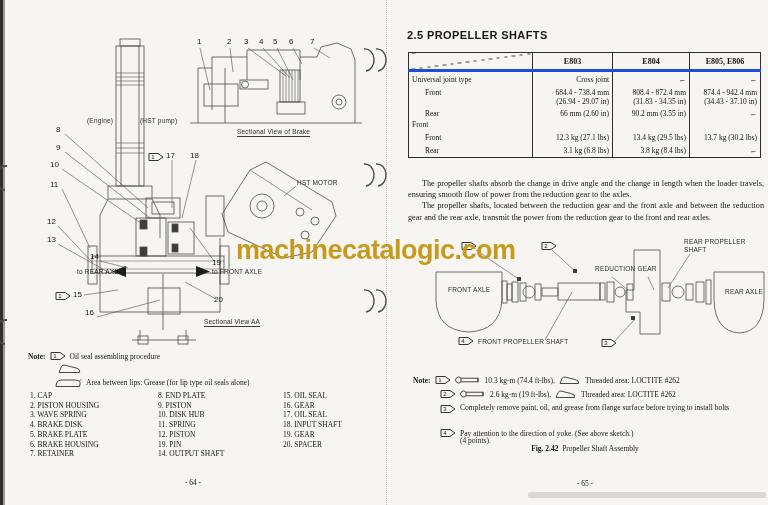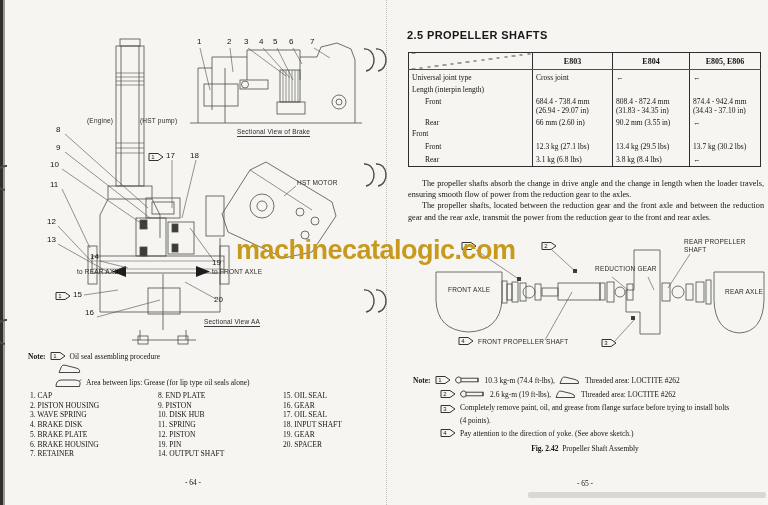--- a/index.html
+++ b/index.html
@@ -8,31 +8,31 @@
   
   #edge-line{position:absolute;left:0;top:0;width:3px;height:505px;background:#2f2f2d;}
   #edge-line2{position:absolute;left:3px;top:0;width:2px;height:505px;background:#9a9a94;}
   #fold-line{position:absolute;left:386px;top:0;width:0;height:505px;border-left:1px dotted #c2c1b8;}
   #smudge{position:absolute;left:528px;top:492px;width:238px;height:6px;background:#d9d9d3;border-radius:2px;}
   
   .abs{position:absolute;white-space:nowrap;}
   .lbl{font:6.5px "Liberation Sans",sans-serif;color:#2a2a2a;letter-spacing:.2px;}
   .num{font:8px "Liberation Sans",sans-serif;color:#151515;}
   .underline{border-bottom:1px solid #3a3a3a;padding-bottom:1px;}
-  .serif-sm{font:7.5px "Liberation Serif",serif;color:#161616;}
+  .serif-sm{font:7.5px "Liberation Serif",serif;color:#161616;margin-top:20px;}
   .b{font-weight:bold;}
   
   #rp-heading{left:407px;top:29px;font:bold 11px "Liberation Sans",sans-serif;color:#181818;letter-spacing:.4px;}
   
   #spec-table{position:absolute;left:408px;top:52px;border-collapse:collapse;border:1.5px solid #2e2e2e;
               font:7.5px "Liberation Serif",serif;color:#121212;table-layout:fixed;}
   #spec-table td{padding:2px 3px;vertical-align:top;}
   #spec-table .vline{border-left:1px solid #2e2e2e;}
-  #spec-table thead td{border-bottom:1px solid #1d4ed8;text-align:center;font-weight:bold;font-size:8px;padding:4px 2px 3px;}
-  #spec-table .c{text-align:left;white-space:pre-line;}
+  #spec-table thead td{border-bottom:3px solid #1d4ed8;text-align:center;font-weight:bold;font-size:8px;padding:4px 2px 3px;}
+  #spec-table .c{text-align:right;white-space:pre-line;}
   #spec-table .ind{padding-left:16px;}
   #spec-table .diag{background:linear-gradient(to bottom right,transparent 49.4%,#444 49.4%,#444 50.8%,transparent 50.8%);}
   #spec-table tr.tight td{padding-top:1px;padding-bottom:1px;}
   #spec-table tr.roomy td{padding-top:3px;padding-bottom:2px;}
   
   #rp-paras{left:408px;top:178px;width:356px;white-space:normal;font:8.2px "Liberation Serif",serif;
             line-height:11.2px;text-align:justify;color:#141414;}
   #rp-paras p{margin:0;text-indent:14px;}
   
   .note-row{position:absolute;display:flex;align-items:center;gap:4px;font:7.5px "Liberation Serif",serif;color:#141414;white-space:nowrap;}
@@ -272,26 +272,20 @@
         <td class="vline">E805, E806</td>
       </tr>
     </thead>
     <tbody>
       <tr class="roomy">
         <td>Universal joint type</td>
         <td class="vline c">Cross joint</td>
         <td class="vline c">←</td>
         <td class="vline c">←</td>
       </tr>
-      <tr class="tight">
-        <td>Length (interpin length)</td>
-        <td class="vline c"></td>
-        <td class="vline c"></td>
-        <td class="vline c"></td>
-      </tr>
       <tr>
         <td class="ind">Front</td>
         <td class="vline c">684.4 - 738.4 mm
 (26.94 - 29.07 in)</td>
         <td class="vline c">808.4 - 872.4 mm
 (31.83 - 34.35 in)</td>
         <td class="vline c">874.4 - 942.4 mm
 (34.43 - 37.10 in)</td>
       </tr>
       <tr class="tight">

